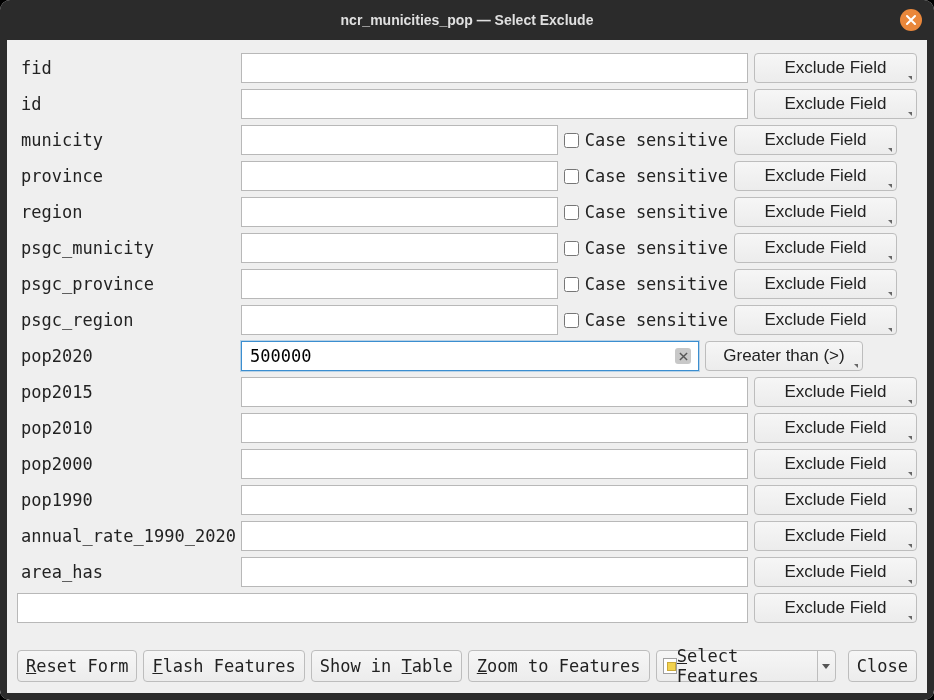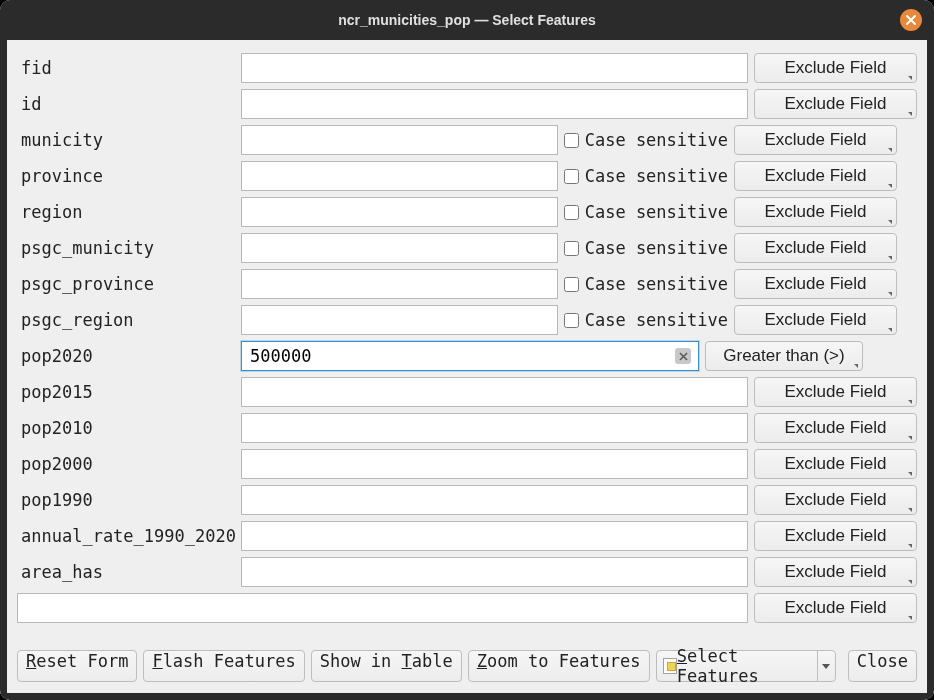--- a/index.html
+++ b/index.html
@@ -147,21 +147,21 @@
   }
   .bottom-btn {
     height: 32px;
     border: 1px solid #bdbdbd;
     border-radius: 4px;
     background: linear-gradient(#f6f6f6,#ececec);
     font-family: monospace;
     font-size: 17px;
     color: #222;
     display: flex;
-    align-items: flex-start;
+    align-items: center;
     justify-content: center;
     padding: 0 8px;
     cursor: pointer;
     white-space: nowrap;
   }
   .underline { text-decoration: underline; }
   .select-feat {
     height: 32px;
     display: flex;
     align-items: center;
@@ -208,21 +208,21 @@
     background: #f2d24d;
     border: 1px solid #caa93a;
   }
   .spacer-flex { flex: 1; }
 </style>
 </head>
 <body>
 
 <div class="window">
   <div class="titlebar">
-    <span>ncr_municities_pop — Select Features</span>
+    <span>ncr_municities_pop — Select Exclude</span>
     <div class="close-btn">
       <svg viewBox="0 0 12 12">
           <path d="M2 2 L10 10 M10 2 L2 10" stroke="#fff" stroke-width="2" stroke-linecap="round"></path>
         </svg>
     </div>
   </div>
   <div class="content">
     <div class="fields" id="fields-container">
 
     <div class="row">

